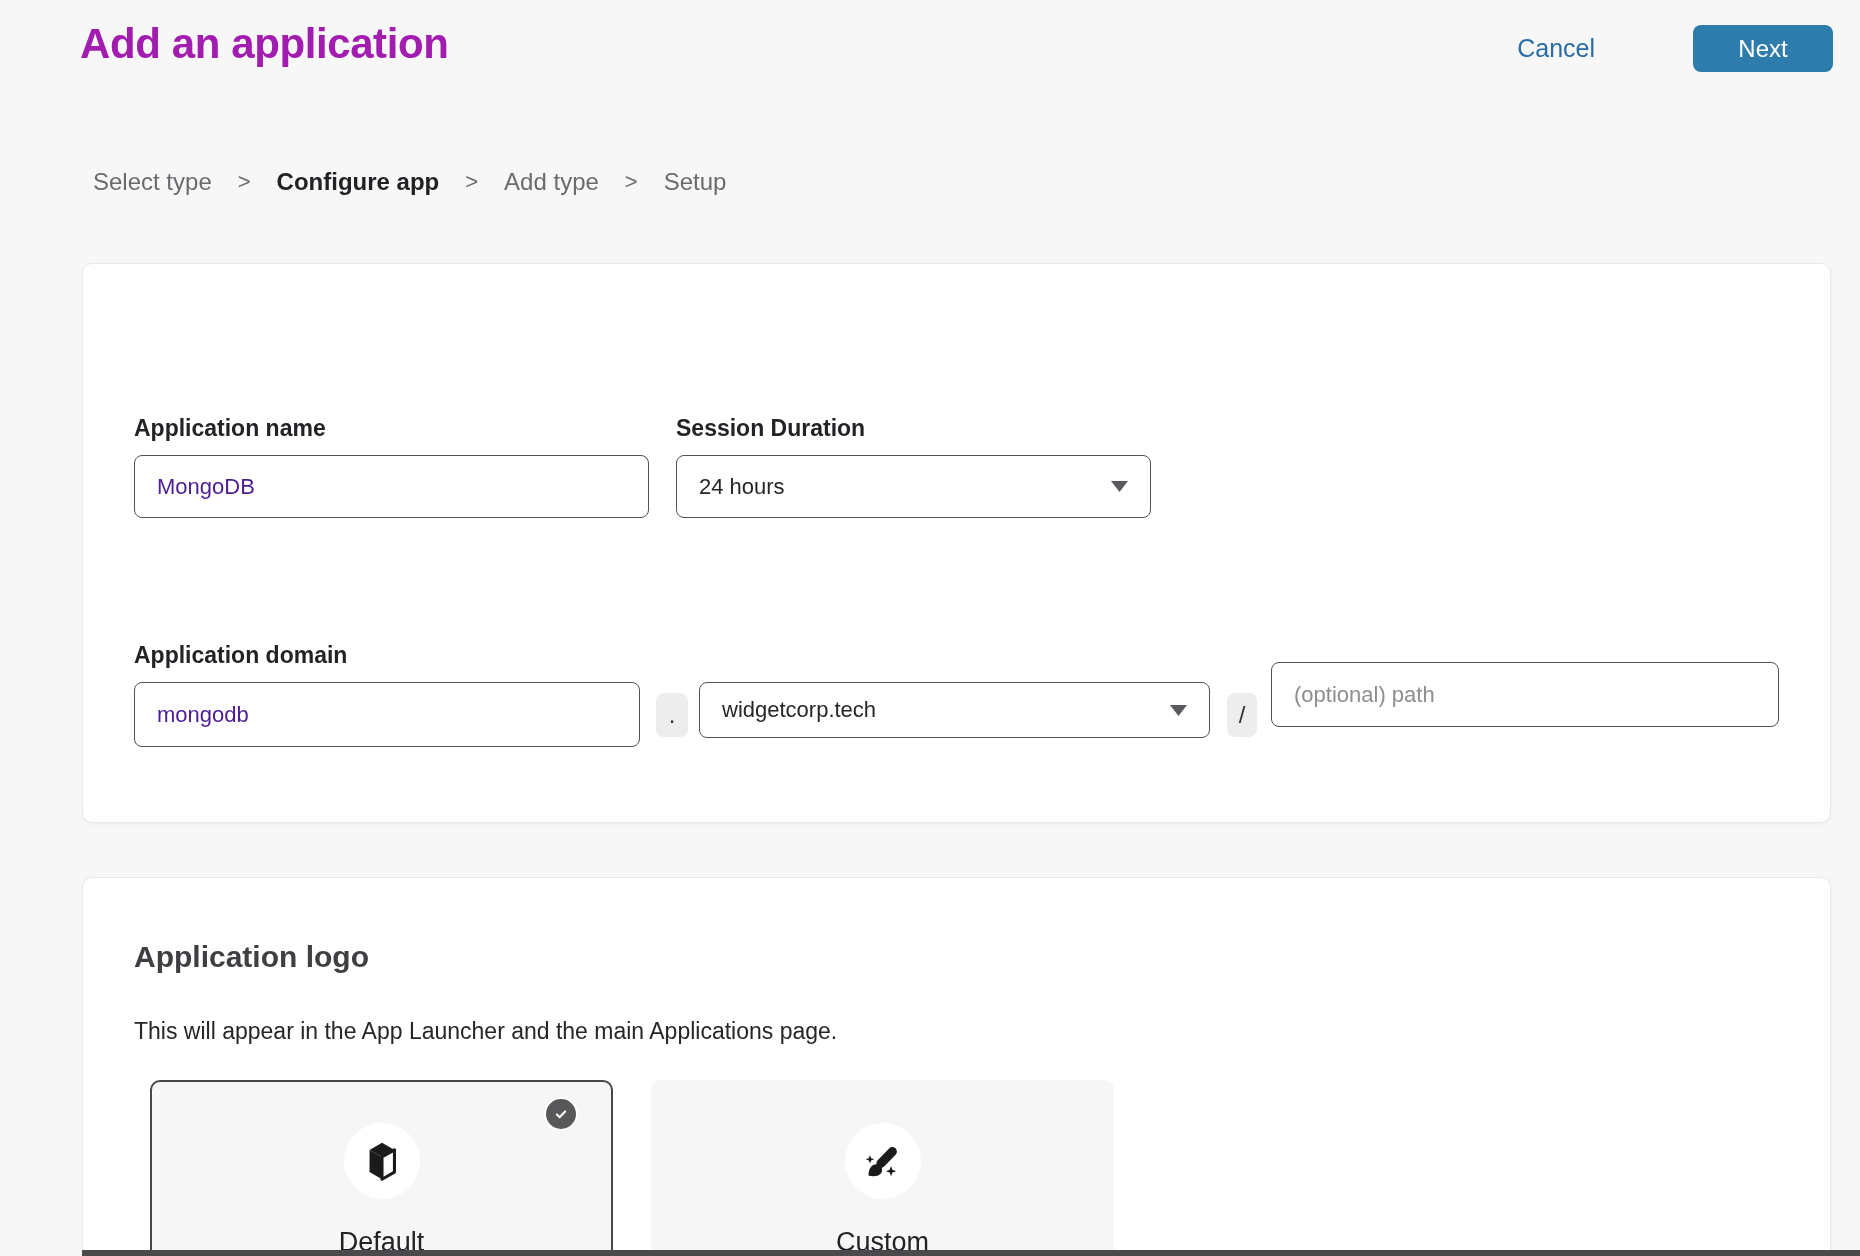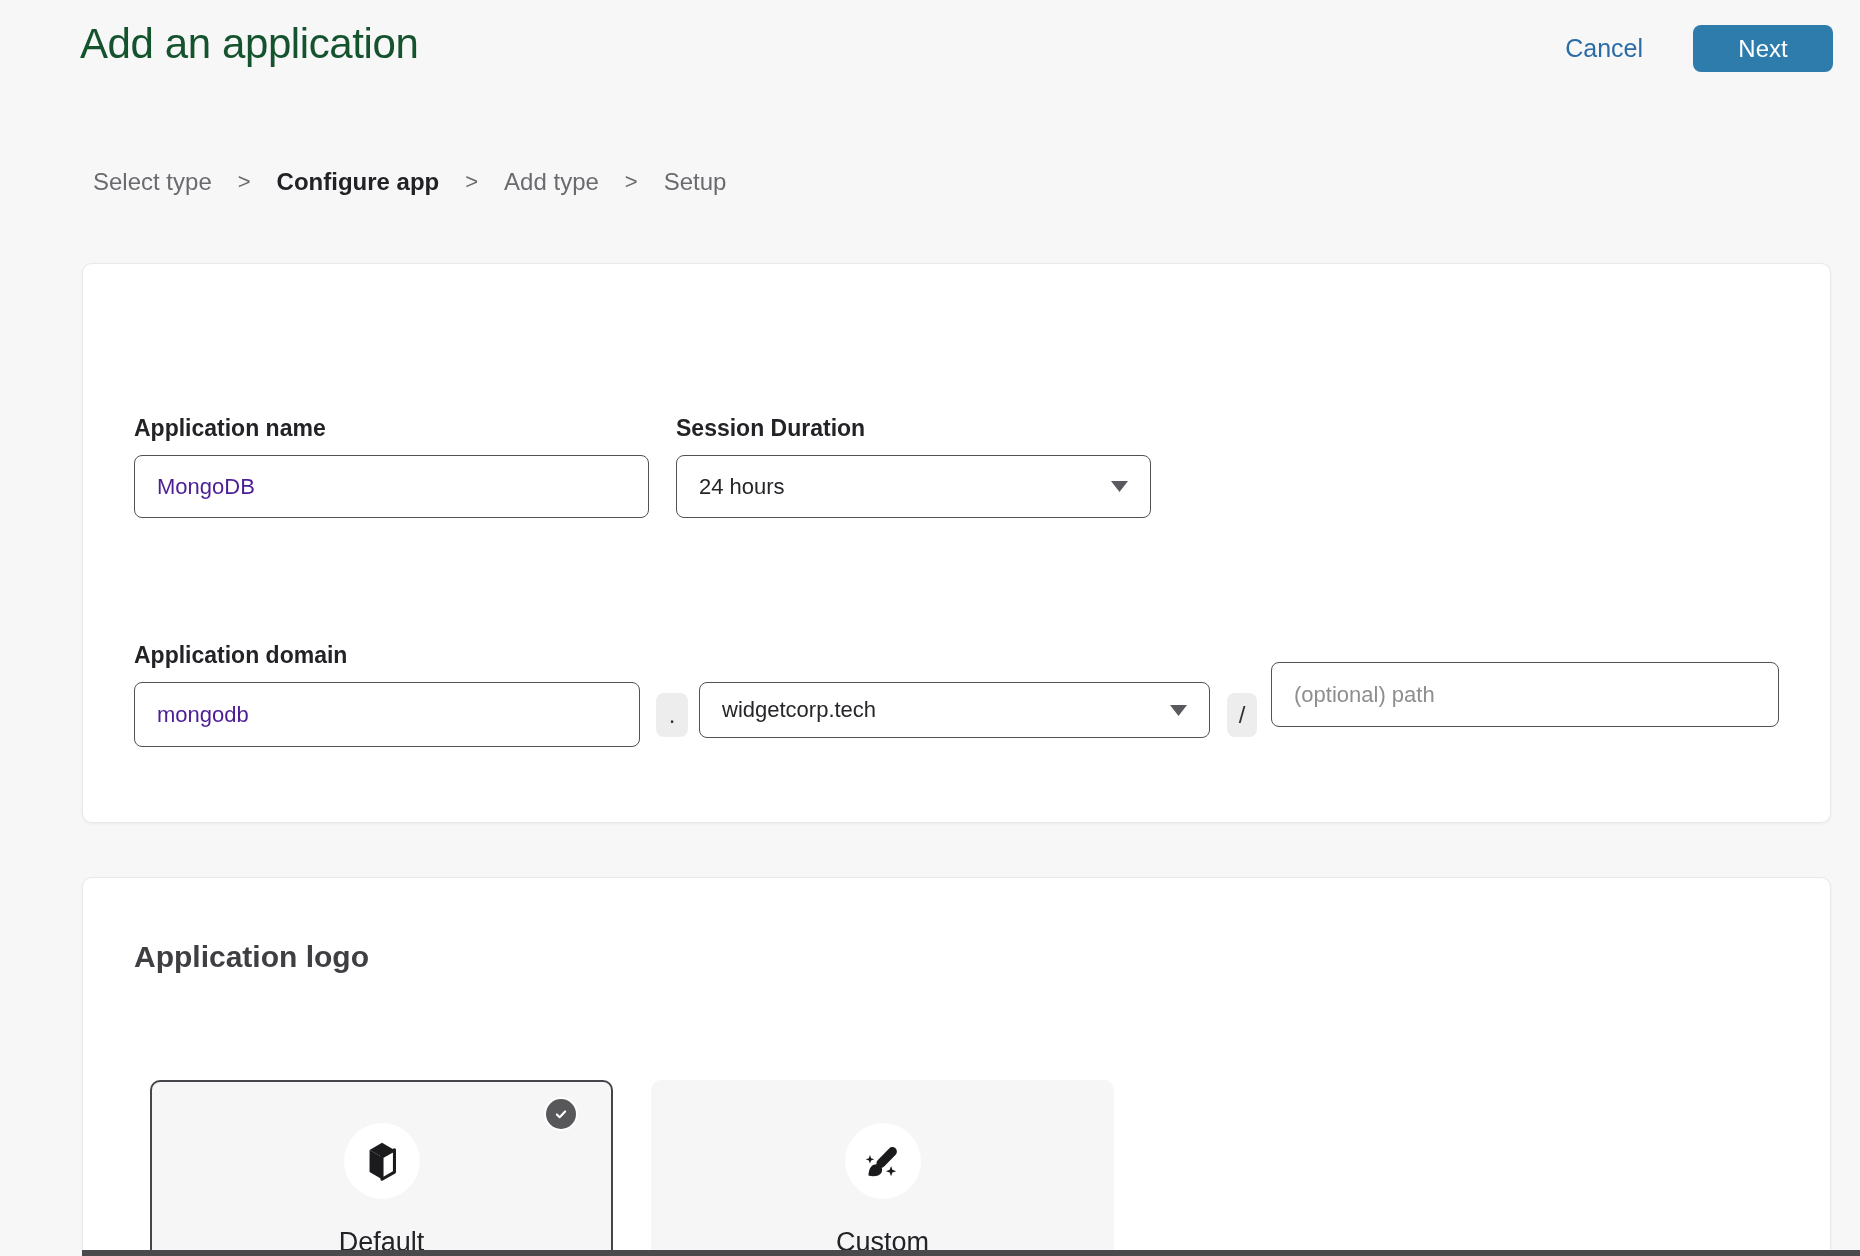--- a/index.html
+++ b/index.html
@@ -9,34 +9,34 @@
     background:#f7f7f8;
     color:#232327;
     overflow:hidden;
     position:relative;
   }
   .page { position:absolute; inset:0; }
 
   
   .page-title {
     position:absolute; left:80px; top:20px;
-    font-size:42px; font-weight:400; letter-spacing:-0.4px; color:#14532d;
+    font-size:42px; font-weight:700; letter-spacing:-0.4px; color:#a21caf;
   }
   .header-actions {
     position:absolute; top:25px; right:27px; height:47px;
     display:flex; align-items:center; gap:50px;
   }
   .cancel-link {
     font-size:25px; color:var(--link-blue,#2b6ca5);
     text-decoration:none; cursor:pointer;
   }
   .next-btn {
     width:140px; height:47px; border:none; border-radius:8px;
     background:var(--accent-blue,#2e7cac); color:#ffffff;
-    font-size:24px; font-family:inherit; cursor:pointer;
+    font-size:24px; font-family:inherit; cursor:pointer;margin-left:48px;
   }
 
   
   .steps {
     position:absolute; left:93px; top:168px;
     display:flex; align-items:center; gap:26px;
     font-size:24px; color:#6b6b6f;
   }
   .step { cursor:pointer; }
   .step.active { color:#222226; font-weight:700; }
@@ -176,20 +176,21 @@
       <svg class="caret" viewBox="0 0 14 9">
           <path d="M0 0 H14 L7 9 Z"></path>
         </svg>
     </div>
     <span class="sep-pill pill-slash">/</span>
     <input class="text-input inp-path" type="text" placeholder="(optional) path" style="">
   </section>
 
   <section class="card card-logo">
     <h2>Application logo</h2>
+    <p class="logo-desc">This will appear in the App Launcher and the main Applications page.</p>
 
     <div class="tiles">
 
       <div class="tile selected">
         <span class="tile-badge">
           <svg viewBox="0 0 24 24">
               <path d="M6.5 12.6 L10.2 16.3 L17.5 8.6" fill="none" stroke="#ffffff" stroke-width="2.8" stroke-linecap="round" stroke-linejoin="round"></path>
             </svg>
         </span>
         <span class="tile-circle">

